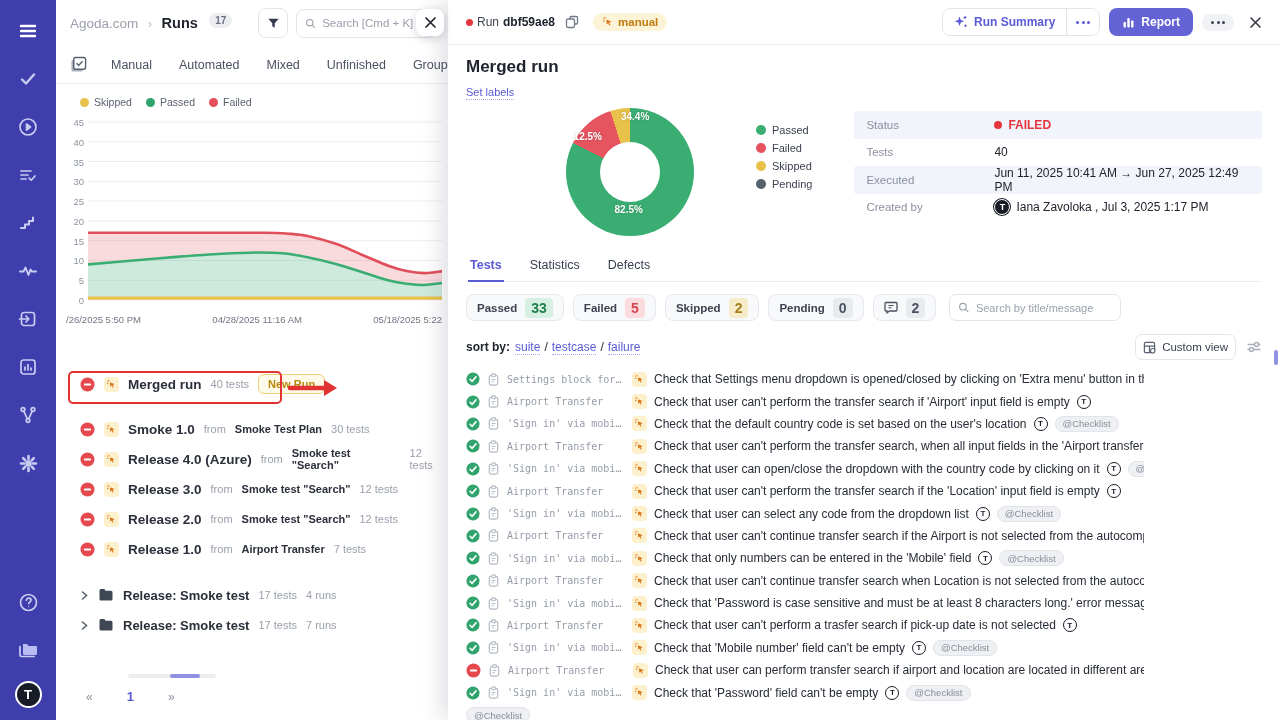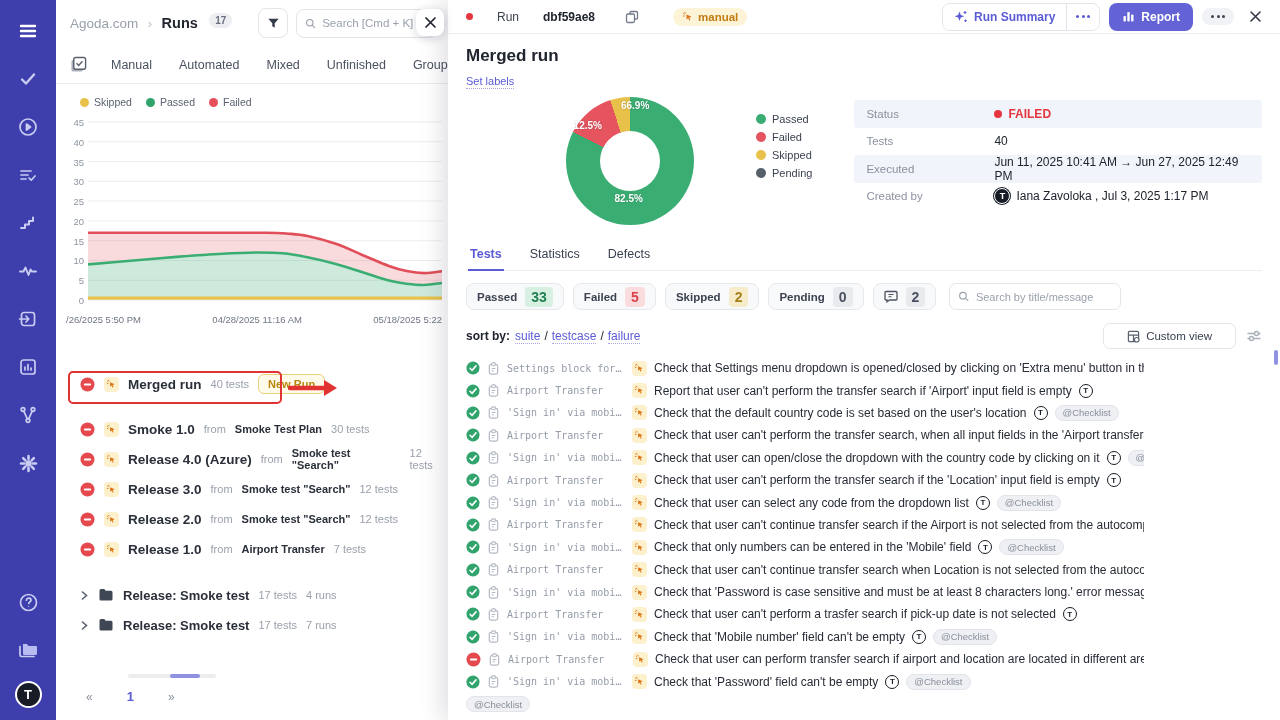--- a/index.html
+++ b/index.html
@@ -68,22 +68,22 @@
   .pg-btn { color:#8b929e; font-size:12px; cursor:pointer; padding:2px 6px; }
   .pg-cur { color:#5b5bd6; font-size:13px; font-weight:bold; cursor:pointer; padding:2px 6px; }
 
   .annotation-rect { position:absolute; left:12px; top:371px; width:214px; height:33px;
     border:2.5px solid #e23333; border-radius:5px; pointer-events:none; z-index:4; }
   .annotation-arrow { position:absolute; left:232px; top:378px; pointer-events:none; z-index:4; }
 
   
   .drawer { position:absolute; left:448px; top:0; width:832px; height:720px; background:#fff; z-index:6;
     box-shadow:-6px 0 22px rgba(20,24,48,.14); }
-  .dr-header { height:34px; display:flex; align-items:center; padding:0 14px 0 18px;
-    border-bottom:1px solid #ededf0; gap:24px; }
+  .dr-header { height:45px; display:flex; align-items:center; padding:0 14px 0 18px;
+    border-bottom:1px solid #ededf0; gap:4px; }
   .red-dot { width:7px; height:7px; border-radius:50%; background:#e5353f; flex:0 0 auto; }
   .dr-runlabel { font-size:12px; color:#3c4250; }
   .dr-runid { font-size:12px; font-weight:bold; color:#20242e; }
   .copy-btn { background:none; border:none; cursor:pointer; display:flex; margin-left:6px; }
   .manual-badge { display:flex; align-items:center; gap:4px; background:#fdf3d6; border-radius:10px;
     padding:3px 9px; margin-left:10px; font-size:11.5px; font-weight:bold; color:#c07c10; }
   .dr-actions { margin-left:auto; display:flex; align-items:center; gap:9px; }
   .split-btn { display:flex; align-items:stretch; border:1px solid #e2e4ea; border-radius:8px; overflow:hidden; background:#fff; }
   .split-main { display:flex; align-items:center; gap:6px; padding:6px 11px; font-size:12px; font-weight:bold;
     color:#5b5bd6; cursor:pointer; background:#fff; border:none; }
@@ -145,21 +145,21 @@
     align-items:center; gap:6px; padding:0 8px; margin-left:4px; }
   .chip-search input { border:none; outline:none; width:100%; font-size:11px; color:#20242e;
     font-family:"Liberation Sans",sans-serif; }
   .chip-search input::placeholder { color:#9aa1ac; }
 
   .sort-row { display:flex; align-items:center; margin-top:13px; }
   .sort-label { font-size:12px; font-weight:bold; color:#20242e; margin-right:5px; }
   .sort-link { font-size:12px; color:#5b5bd6; cursor:pointer; border-bottom:1px dotted #a9a9ea; }
   .sort-sep { font-size:12px; color:#20242e; margin:0 4px; }
   .view-group { margin-left:auto; display:flex; align-items:center; gap:10px; }
-  .custom-view-btn { display:flex; align-items:center; gap:6px; height:26px; padding:0 23px; background:#fff;
+  .custom-view-btn { display:flex; align-items:center; gap:6px; height:26px; padding:0 7px; background:#fff;
     border:1px solid #e3e5ea; border-radius:7px; font-size:11.5px; color:#394050; cursor:pointer; }
 
   .tests-list { margin-top:8px; width:678px; }
   .test-row { display:flex; align-items:center; gap:7px; height:22.4px; overflow:hidden; white-space:nowrap; cursor:pointer; }
   .test-row > * { flex:0 0 auto; }
   .suite-name { width:118px; overflow:hidden; text-overflow:ellipsis; font-family:"DejaVu Sans Mono",monospace;
     font-size:10px; color:#959ca8; }
   .test-title { font-size:12px; color:#262b35; }
   .t-avatar { width:14px; height:14px; border-radius:50%; background:#fff; border:1.3px solid #171c26;
     color:#171c26; font-size:8px; font-weight:bold; display:inline-flex; align-items:center; justify-content:center; }
@@ -545,21 +545,21 @@
 
   <div class="dr-body">
     <h1 class="dr-title">Merged run</h1>
     <a class="set-labels">Set labels</a>
 
     <div class="overview">
       <div class="donut-wrap">
         <div class="donut" id="donut" style="background: conic-gradient(rgb(58, 173, 114) 0deg, rgb(58, 173, 114) 297deg, rgb(229, 84, 95) 297deg, rgb(229, 84, 95) 342deg, rgb(231, 193, 74) 342deg, rgb(231, 193, 74) 360deg);"></div>
         <span class="dlabel dl0" id="dlabel0">82.5%</span>
         <span class="dlabel dl1" id="dlabel1">12.5%</span>
-        <span class="dlabel dl2" id="dlabel2">66.9%</span>
+        <span class="dlabel dl2" id="dlabel2">34.4%</span>
       </div>
       <div class="donut-legend" id="donut-legend">
           <div class="dleg-item">
       <span class="dleg-dot" style="background:#3aad72"></span>
       <span>Passed</span>
           </div>
           <div class="dleg-item">
       <span class="dleg-dot" style="background:#e5545f"></span>
       <span>Failed</span>
           </div>
@@ -688,21 +688,21 @@
             <rect x="5" y="1" width="4" height="3" rx="1" fill="#fff" stroke="#b4bac4" stroke-width="1.2"></rect>
             <path d="M5 7h4M5 9.5h2.5" stroke="#b4bac4" stroke-width="1.1"></path>
           </svg>
     <span class="suite-name">Airport Transfer</span>
     <span class="manual-icon">
             <svg width="11" height="11" viewBox="0 0 12 12">
               <path d="M4.5 3.5l5 2.2-2.2.8 1 2.4-1.1.5-1-2.4-1.7 1.5z" fill="#d97516"></path>
               <path d="M1.2 2.2l1.4 1M1 5h1.6M2.6 1l1 1.4" stroke="#d97516" stroke-width="1"></path>
             </svg>
           </span>
-    <span class="test-title">Report that user can't perform the transfer search if 'Airport' input field is empty</span>
+    <span class="test-title">Check that user can't perform the transfer search if 'Airport' input field is empty</span>
     <span class="t-avatar">T</span>
 
   </div>
         <div class="test-row">
     <svg width="14" height="14" viewBox="0 0 15 15">
             <circle cx="7.5" cy="7.5" r="7" fill="#30a46c"></circle>
             <path d="M4.3 7.8l2.2 2.2 4.2-4.8" fill="none" stroke="#fff" stroke-width="1.7" stroke-linecap="round"></path>
           </svg>
     <svg width="13" height="13" viewBox="0 0 14 14">
             <rect x="2.5" y="2.5" width="9" height="10.5" rx="2" fill="none" stroke="#b4bac4" stroke-width="1.3"></rect>

